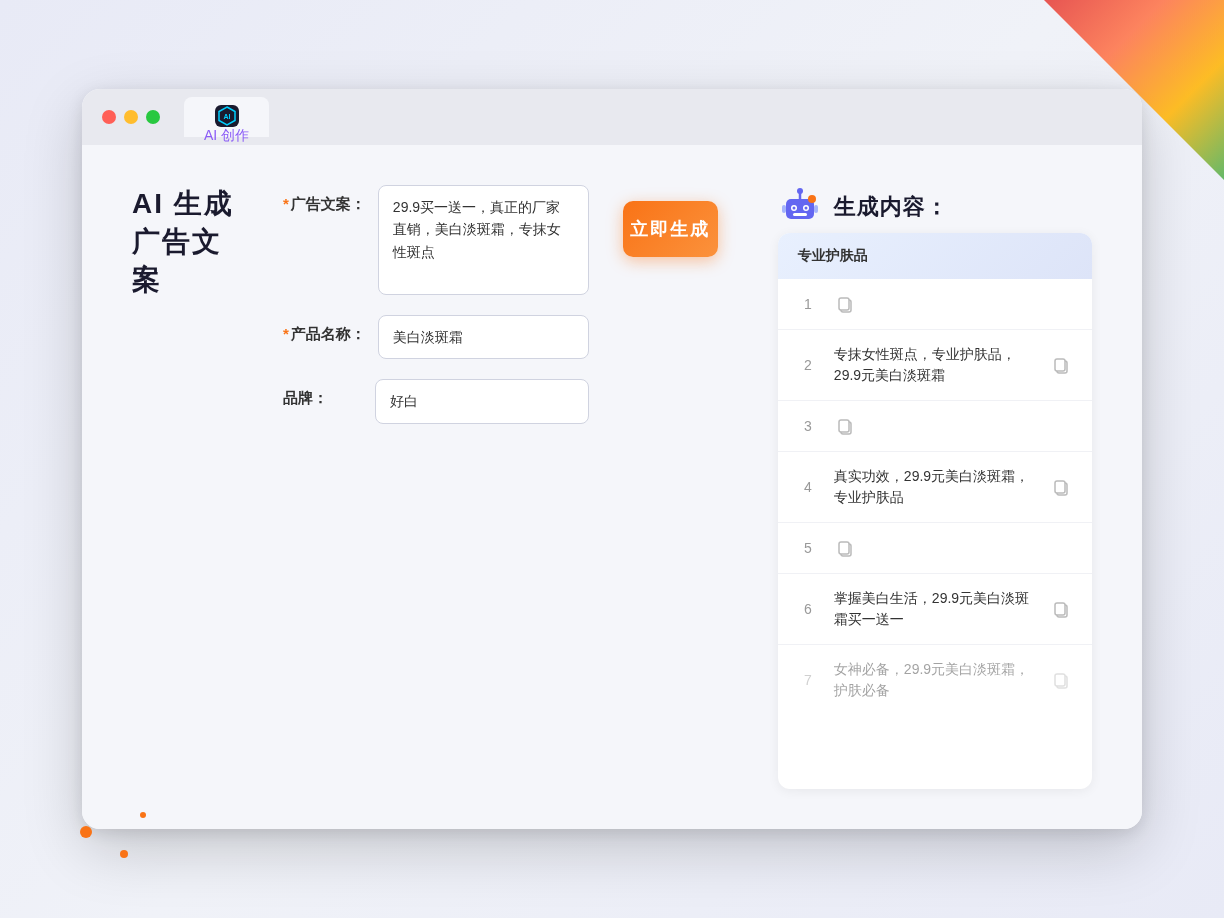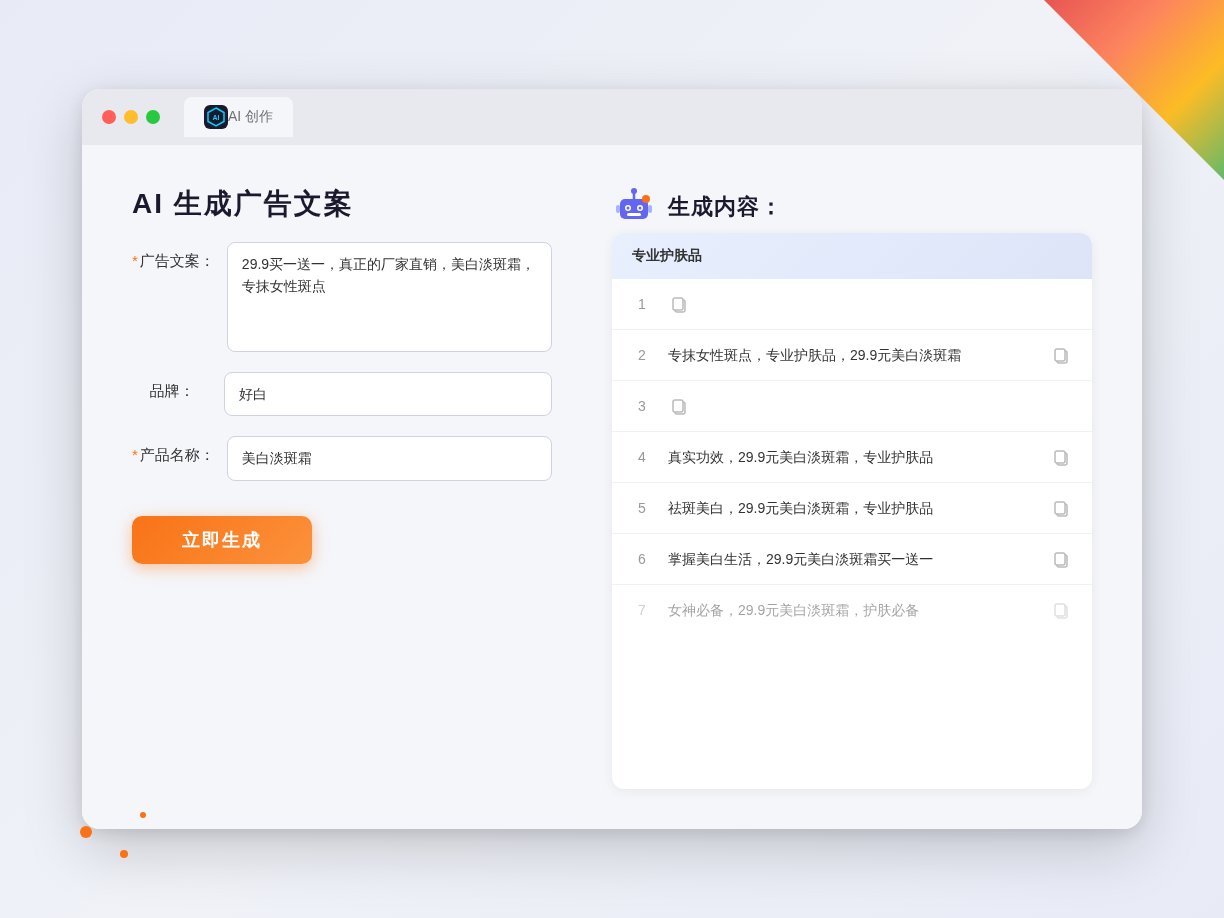--- a/index.html
+++ b/index.html
@@ -70,23 +70,24 @@
     .tl-green { background: #28c840; }
 
     .tab {
       background: #f5f6fa;
       border-radius: 8px 8px 0 0;
       padding: 8px 20px;
       display: flex;
       align-items: center;
       gap: 0;
       font-size: 14px;
-      color: #737373;
+      color: #8b5cf6;
       margin-left: 8px;
       height: 40px;
+      flex-direction: column;
     }
 
     
     .ai-icon {
       width: 24px;
       height: 24px;
       background: #1a1a2e;
       border-radius: 6px;
       display: flex;
       align-items: center;
@@ -101,22 +102,22 @@
       padding: 40px 50px;
       gap: 60px;
       background: #f5f6fa;
       overflow: hidden;
     }
 
     
     .left-panel {
       flex: 0 0 420px;
       display: flex;
-      flex-direction: column;
-      gap: 19px;
+      flex-direction: row;
+      gap: 34px;
     }
 
     .page-title {
       font-size: 28px;
       font-weight: 700;
       color: #1a1a2e;
       letter-spacing: 2px;
     }
 
     .form-group {
@@ -130,21 +131,22 @@
       align-items: flex-start;
       gap: 12px;
     }
 
     .form-label {
       font-size: 15px;
       color: #333;
       white-space: nowrap;
       padding-top: 10px;
       min-width: 80px;
-      text-align: center;
+      text-align: left;
+      font-weight: bold;
     }
 
     .required-star {
       color: #f97316;
       margin-right: 2px;
     }
 
     .form-input {
       flex: 1;
       border: 1.5px solid #d0d3e0;
@@ -158,21 +160,21 @@
       resize: none;
       line-height: 1.6;
     }
 
     .form-textarea {
       height: 110px;
     }
 
     .generate-btn {
       width: 180px;
-      height: 48px;
+      height: 56px;
       background: linear-gradient(135deg, #f97316, #fb923c);
       border: none;
       border-radius: 10px;
       color: #fff;
       font-size: 18px;
       font-weight: 600;
       cursor: pointer;
       letter-spacing: 2px;
       margin-top: 16px;
       font-family: inherit;
@@ -307,31 +309,31 @@
       <div class="form-group">
 
         <div class="form-row">
           <span class="form-label">
             <span class="required-star">*</span><span>广告文案：</span>
           </span>
           <textarea class="form-input form-textarea" style="">29.9买一送一，真正的厂家直销，美白淡斑霜，专抹女性斑点</textarea>
         </div>
 
         <div class="form-row">
-          <span class="form-label">品牌：</span>
-          <input type="text" class="form-input" value="好白" style="">
-        </div>
-
-        <div class="form-row">
           <span class="form-label">
             <span class="required-star">*</span><span>产品名称：</span>
           </span>
           <input type="text" class="form-input" value="美白淡斑霜" style="">
         </div>
 
+        <div class="form-row">
+          <span class="form-label">品牌：</span>
+          <input type="text" class="form-input" value="好白" style="">
+        </div>
+
       </div>
 
       <button class="generate-btn">立即生成</button>
     </div>
 
     <div class="right-panel">
 
       <div class="right-header">
 
         <div class="robot-icon">
@@ -394,21 +396,20 @@
               <span class="result-text">真实功效，29.9元美白淡斑霜，专业护肤品</span>
               <div class="copy-icon">
                 <svg width="18" height="18" viewBox="0 0 18 18" fill="none">
       <rect x="5" y="5" width="10" height="12" rx="2" stroke="#bbb" stroke-width="1.5"></rect>
       <rect x="3" y="3" width="10" height="12" rx="2" stroke="#bbb" stroke-width="1.5" fill="white"></rect>
     </svg>
               </div>
             </div>
             <div class="result-row">
               <span class="result-number">5</span>
-              <span class="result-text">祛斑美白，29.9元美白淡斑霜，专业护肤品</span>
               <div class="copy-icon">
                 <svg width="18" height="18" viewBox="0 0 18 18" fill="none">
       <rect x="5" y="5" width="10" height="12" rx="2" stroke="#bbb" stroke-width="1.5"></rect>
       <rect x="3" y="3" width="10" height="12" rx="2" stroke="#bbb" stroke-width="1.5" fill="white"></rect>
     </svg>
               </div>
             </div>
             <div class="result-row">
               <span class="result-number">6</span>
               <span class="result-text">掌握美白生活，29.9元美白淡斑霜买一送一</span>

